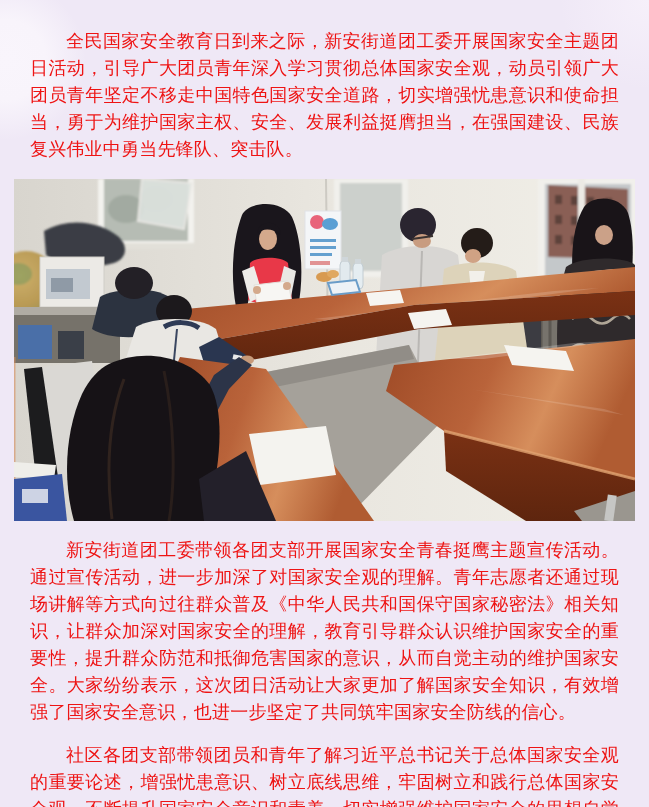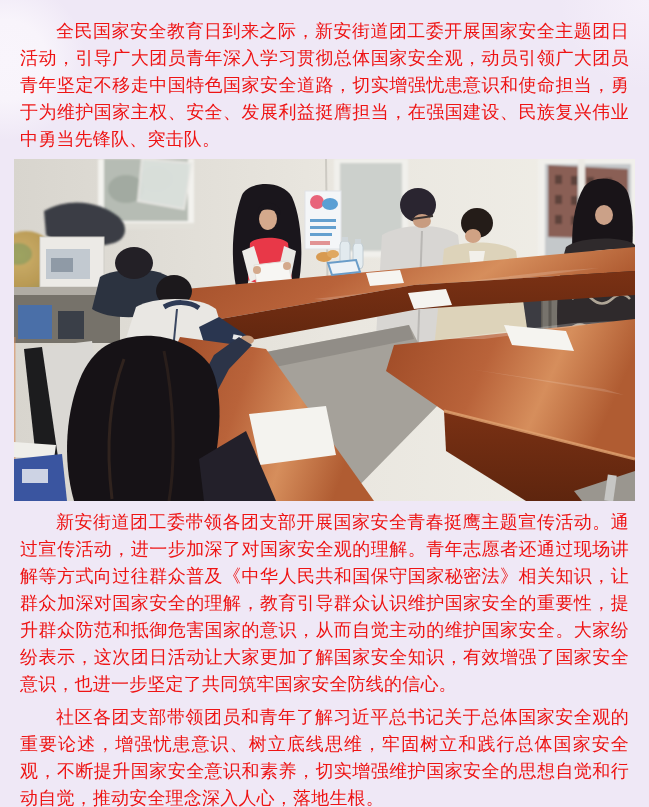--- a/index.html
+++ b/index.html
@@ -6,21 +6,21 @@
   body{
     width:649px;height:807px;overflow:hidden;
     font-family:"Liberation Sans","DejaVu Sans",sans-serif;
     background:
       radial-gradient(circle 80px at 6px 60px, #f9f5fc 0%, #f8f4fb 50%, rgba(249,245,252,0) 100%),
       radial-gradient(circle 120px at 649px 0px, #f6f0fa 0%, rgba(246,240,250,0) 75%),
       #efe8f6;
   }
   .content{padding:12px 14px 10px;}
   .para{
-    margin:6px;
+    margin:16px;
     font-size:18px;
     line-height:27px;
     text-align:justify;
     text-indent:2em;
     letter-spacing:0.2px;
     color:#ee1414;
   }
   .photo{
     margin:5px 0 8px;
     width:621px;height:342px;

